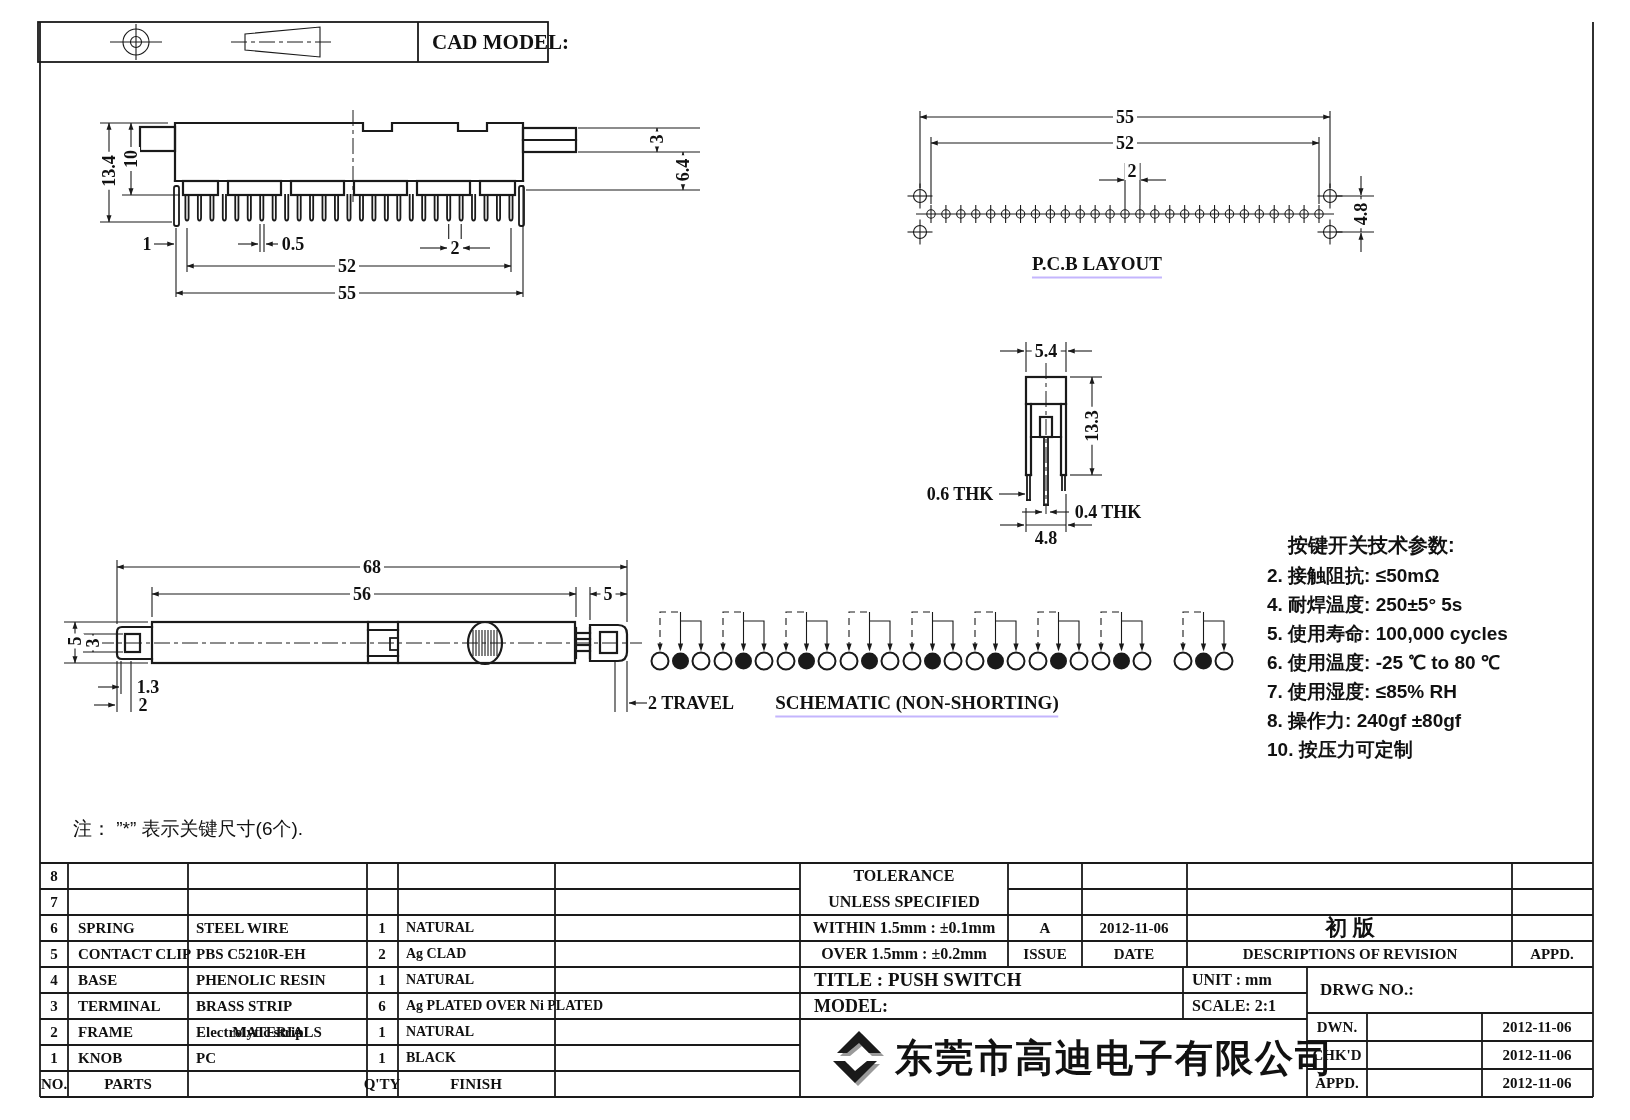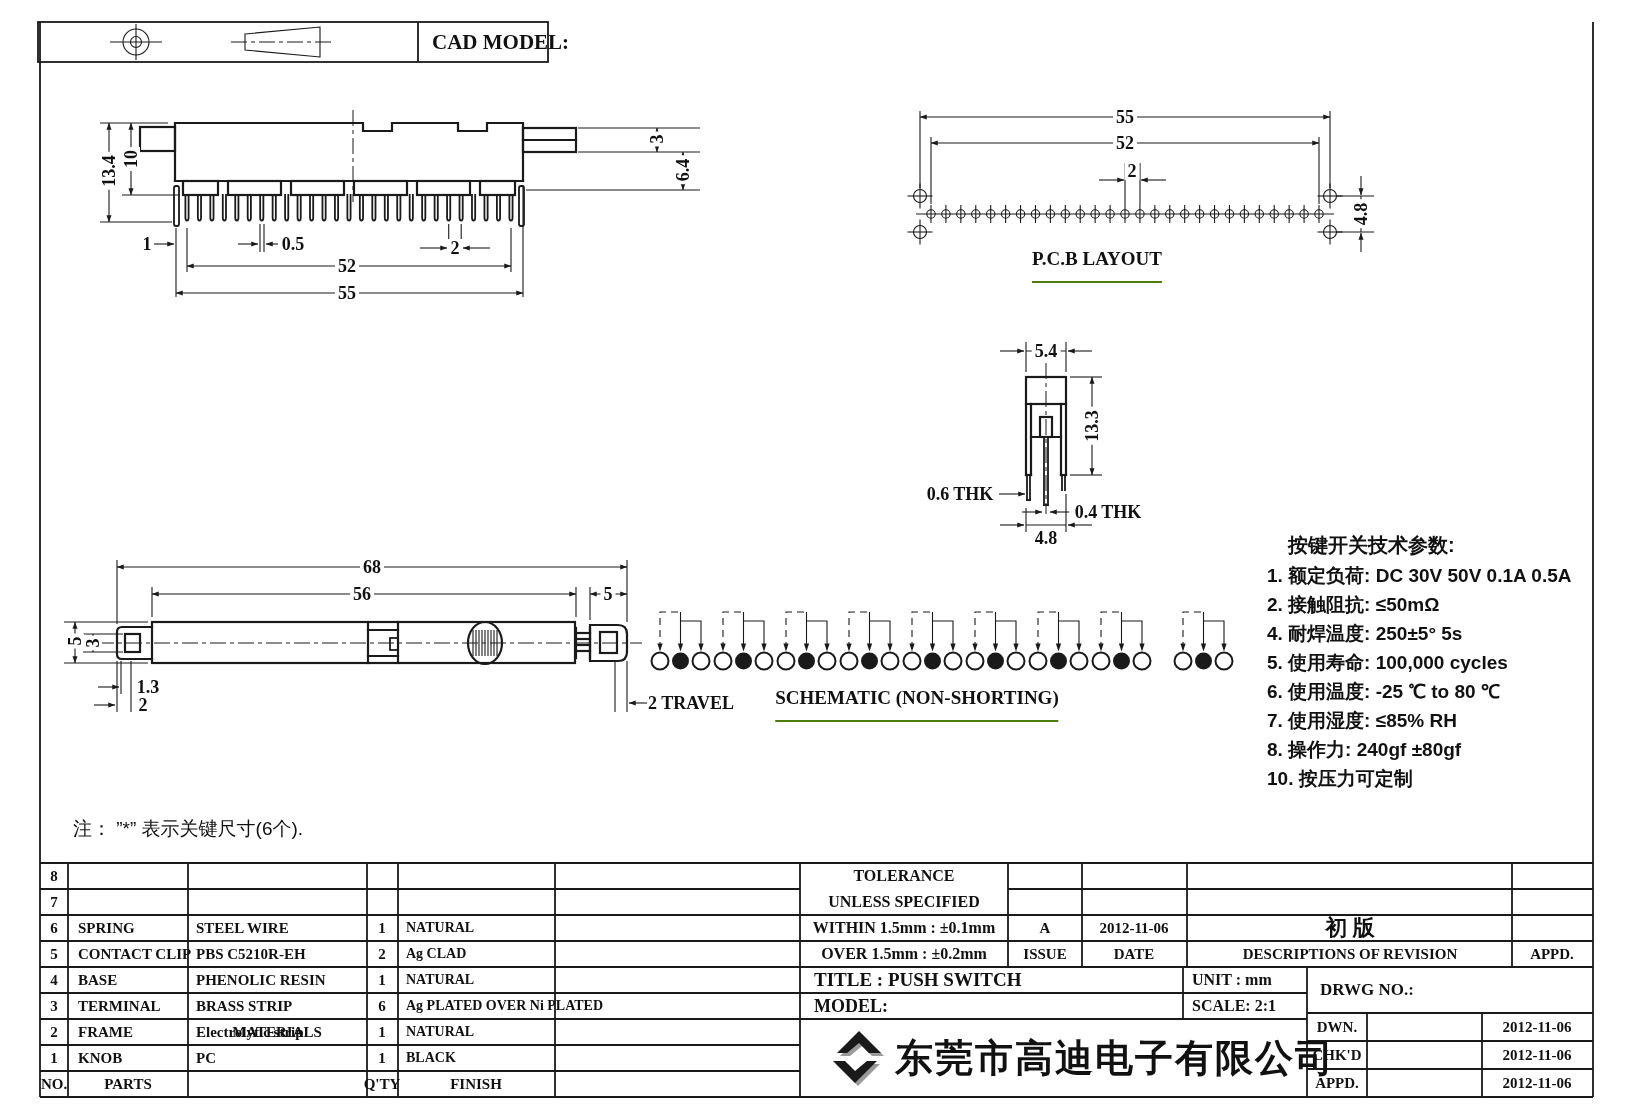--- a/index.html
+++ b/index.html
@@ -9,21 +9,21 @@
   .o{stroke:#1a1a1a;stroke-width:2.2;fill:none;stroke-linejoin:miter;stroke-linecap:square;}
   .t{stroke:#1a1a1a;stroke-width:1.8;fill:none;}
   .d{stroke:#1a1a1a;stroke-width:1.1;fill:none;}
   .c{stroke:#1a1a1a;stroke-width:1;fill:none;stroke-dasharray:16 4 4 4;}
   .dash{stroke-dasharray:7 5;}
   .fb{fill:#1a1a1a;stroke:none;}
   .lbl{position:absolute;transform:translate(-50%,-50%);font:bold 18px "Liberation Serif",serif;
        white-space:nowrap;line-height:1;}
   .rot{transform:translate(-50%,-50%) rotate(-90deg);}
   .wbg{background:#fff;padding:0 3px;}
-  .ul{border-bottom:2px solid #4d7c0f;padding-bottom:13px;}
+  .ul{border-bottom:2px solid #c4b5fd;padding-bottom:4px;}
   .big{font-size:19px;}
   .tcell{position:absolute;transform:translate(-50%,-50%);font:bold 15px "Liberation Serif",serif;white-space:nowrap;}
   .tleft{position:absolute;transform:translate(0,-50%);font:bold 15px "Liberation Serif",serif;white-space:nowrap;}
   .specs{position:absolute;left:1267px;top:561px;font:bold 19px "Liberation Sans",sans-serif;}
   .specs .it{height:29px;line-height:29px;white-space:nowrap;}
   .spectitle{position:absolute;left:1288px;top:545px;transform:translate(0,-50%);
        font:bold 20px "Liberation Sans",sans-serif;white-space:nowrap;}
   .note{position:absolute;left:73px;top:829px;transform:translate(0,-50%);
        font:19px "Liberation Sans",sans-serif;white-space:nowrap;}
   .company{position:absolute;left:895px;top:1058px;transform:translate(0,-50%);
@@ -384,21 +384,20 @@
   <div class="lbl" style="left:148px;top:687px">1.3</div>
   <div class="lbl" style="left:143px;top:705px">2</div>
   <div class="lbl" style="left:691px;top:703px">2 TRAVEL</div>
 
   <div class="lbl ul big" style="left:917px;top:705px">SCHEMATIC (NON-SHORTING)</div>
 
   <div class="note">注： ”*”  表示关键尺寸(6个).</div>
 
   <div class="spectitle">按键开关技术参数:</div>
   <div class="specs">
-    <div class="it">1.  额定负荷: DC 30V 50V    0.1A  0.5A</div>
     <div class="it">2.  接触阻抗:  ≤50mΩ</div>
     <div class="it">4.  耐焊温度: 250±5°   5s</div>
     <div class="it">5.  使用寿命: 100,000 cycles</div>
     <div class="it">6.  使用温度: -25 ℃  to 80 ℃</div>
     <div class="it">7.  使用湿度:  ≤85% RH</div>
     <div class="it">8.  操作力: 240gf  ±80gf</div>
     <div class="it">10. 按压力可定制</div>
   </div>
 
   <div class="tcell" style="left:54px;top:876px">8</div>

